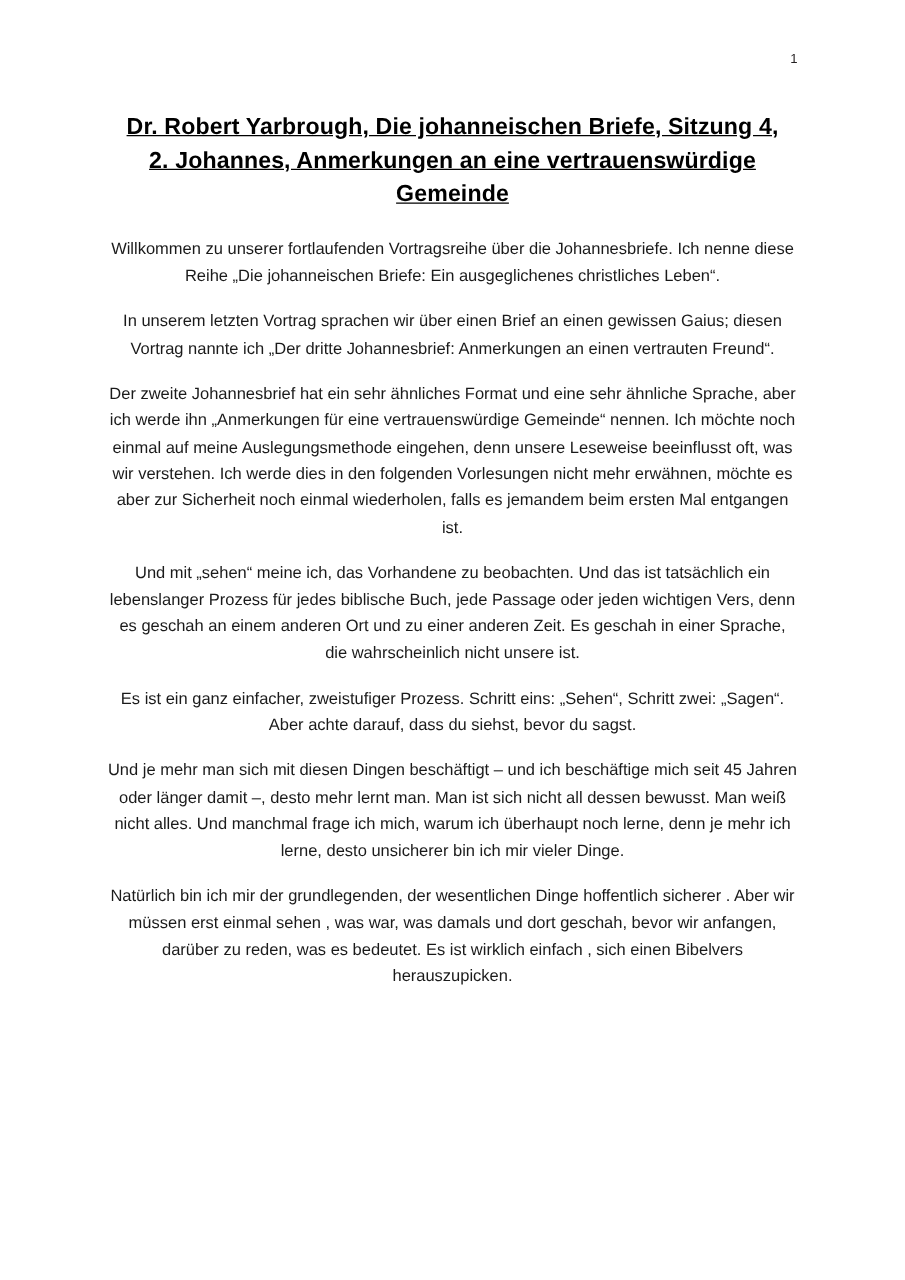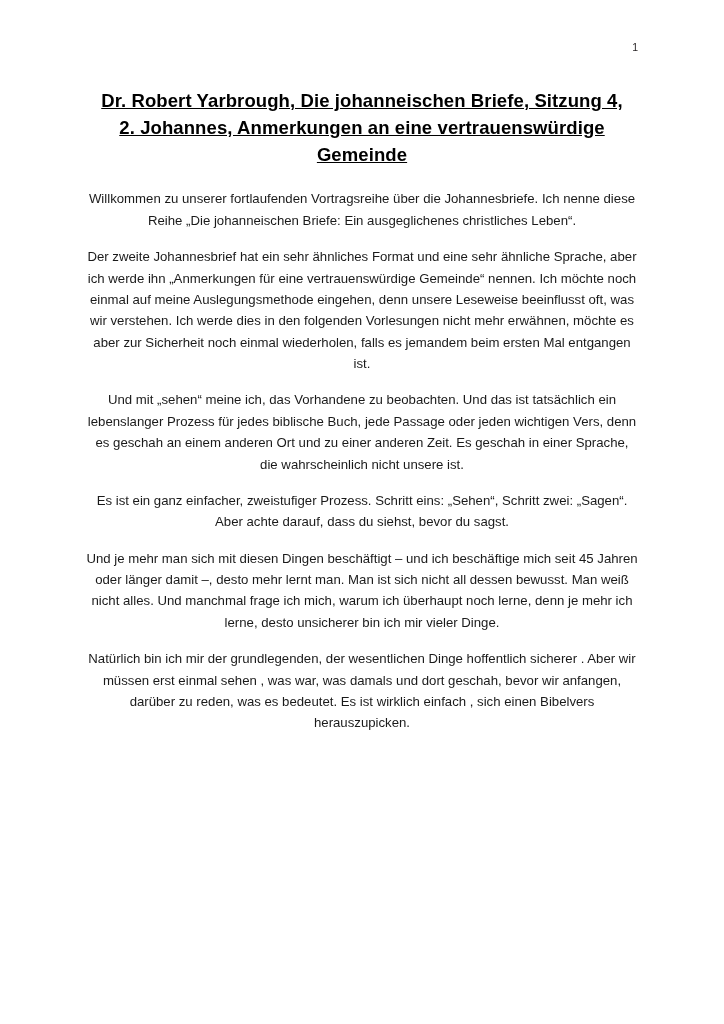--- a/index.html
+++ b/index.html
@@ -57,19 +57,20 @@
   }
 </style>
 </head>
 <body>
 
 <div class="page">
   <div class="page-number">1</div>
   <h1 class="doc-title">Dr. Robert Yarbrough, Die johanneischen Briefe, Sitzung 4, 2. Johannes, Anmerkungen an eine vertrauenswürdige Gemeinde</h1>
   <div class="body-content">
     <p class="para">Willkommen zu unserer fortlaufenden Vortragsreihe über die Johannesbriefe. Ich nenne diese Reihe „Die johanneischen Briefe: Ein ausgeglichenes christliches Leben“.</p>
+    <p class="para">In unserem letzten Vortrag sprachen wir über einen Brief an einen gewissen Gaius; diesen Vortrag nannte ich „Der dritte Johannesbrief: Anmerkungen an einen vertrauten Freund“.</p>
     <p class="para">Der zweite Johannesbrief hat ein sehr ähnliches Format und eine sehr ähnliche Sprache, aber ich werde ihn „Anmerkungen für eine vertrauenswürdige Gemeinde“ nennen. Ich möchte noch einmal auf meine Auslegungsmethode eingehen, denn unsere Leseweise beeinflusst oft, was wir verstehen. Ich werde dies in den folgenden Vorlesungen nicht mehr erwähnen, möchte es aber zur Sicherheit noch einmal wiederholen, falls es jemandem beim ersten Mal entgangen ist.</p>
     <p class="para">Und mit „sehen“ meine ich, das Vorhandene zu beobachten. Und das ist tatsächlich ein lebenslanger Prozess für jedes biblische Buch, jede Passage oder jeden wichtigen Vers, denn es geschah an einem anderen Ort und zu einer anderen Zeit. Es geschah in einer Sprache, die wahrscheinlich nicht unsere ist.</p>
     <p class="para">Es ist ein ganz einfacher, zweistufiger Prozess. Schritt eins: „Sehen“, Schritt zwei: „Sagen“. Aber achte darauf, dass du siehst, bevor du sagst.</p>
     <p class="para">Und je mehr man sich mit diesen Dingen beschäftigt – und ich beschäftige mich seit 45 Jahren oder länger damit –, desto mehr lernt man. Man ist sich nicht all dessen bewusst. Man weiß nicht alles. Und manchmal frage ich mich, warum ich überhaupt noch lerne, denn je mehr ich lerne, desto unsicherer bin ich mir vieler Dinge.</p>
     <p class="para">Natürlich bin ich mir der grundlegenden, der wesentlichen Dinge hoffentlich sicherer . Aber wir müssen erst einmal sehen , was war, was damals und dort geschah, bevor wir anfangen, darüber zu reden, was es bedeutet. Es ist wirklich einfach , sich einen Bibelvers herauszupicken.</p>
   </div>
 </div>
 
 </body></html>

